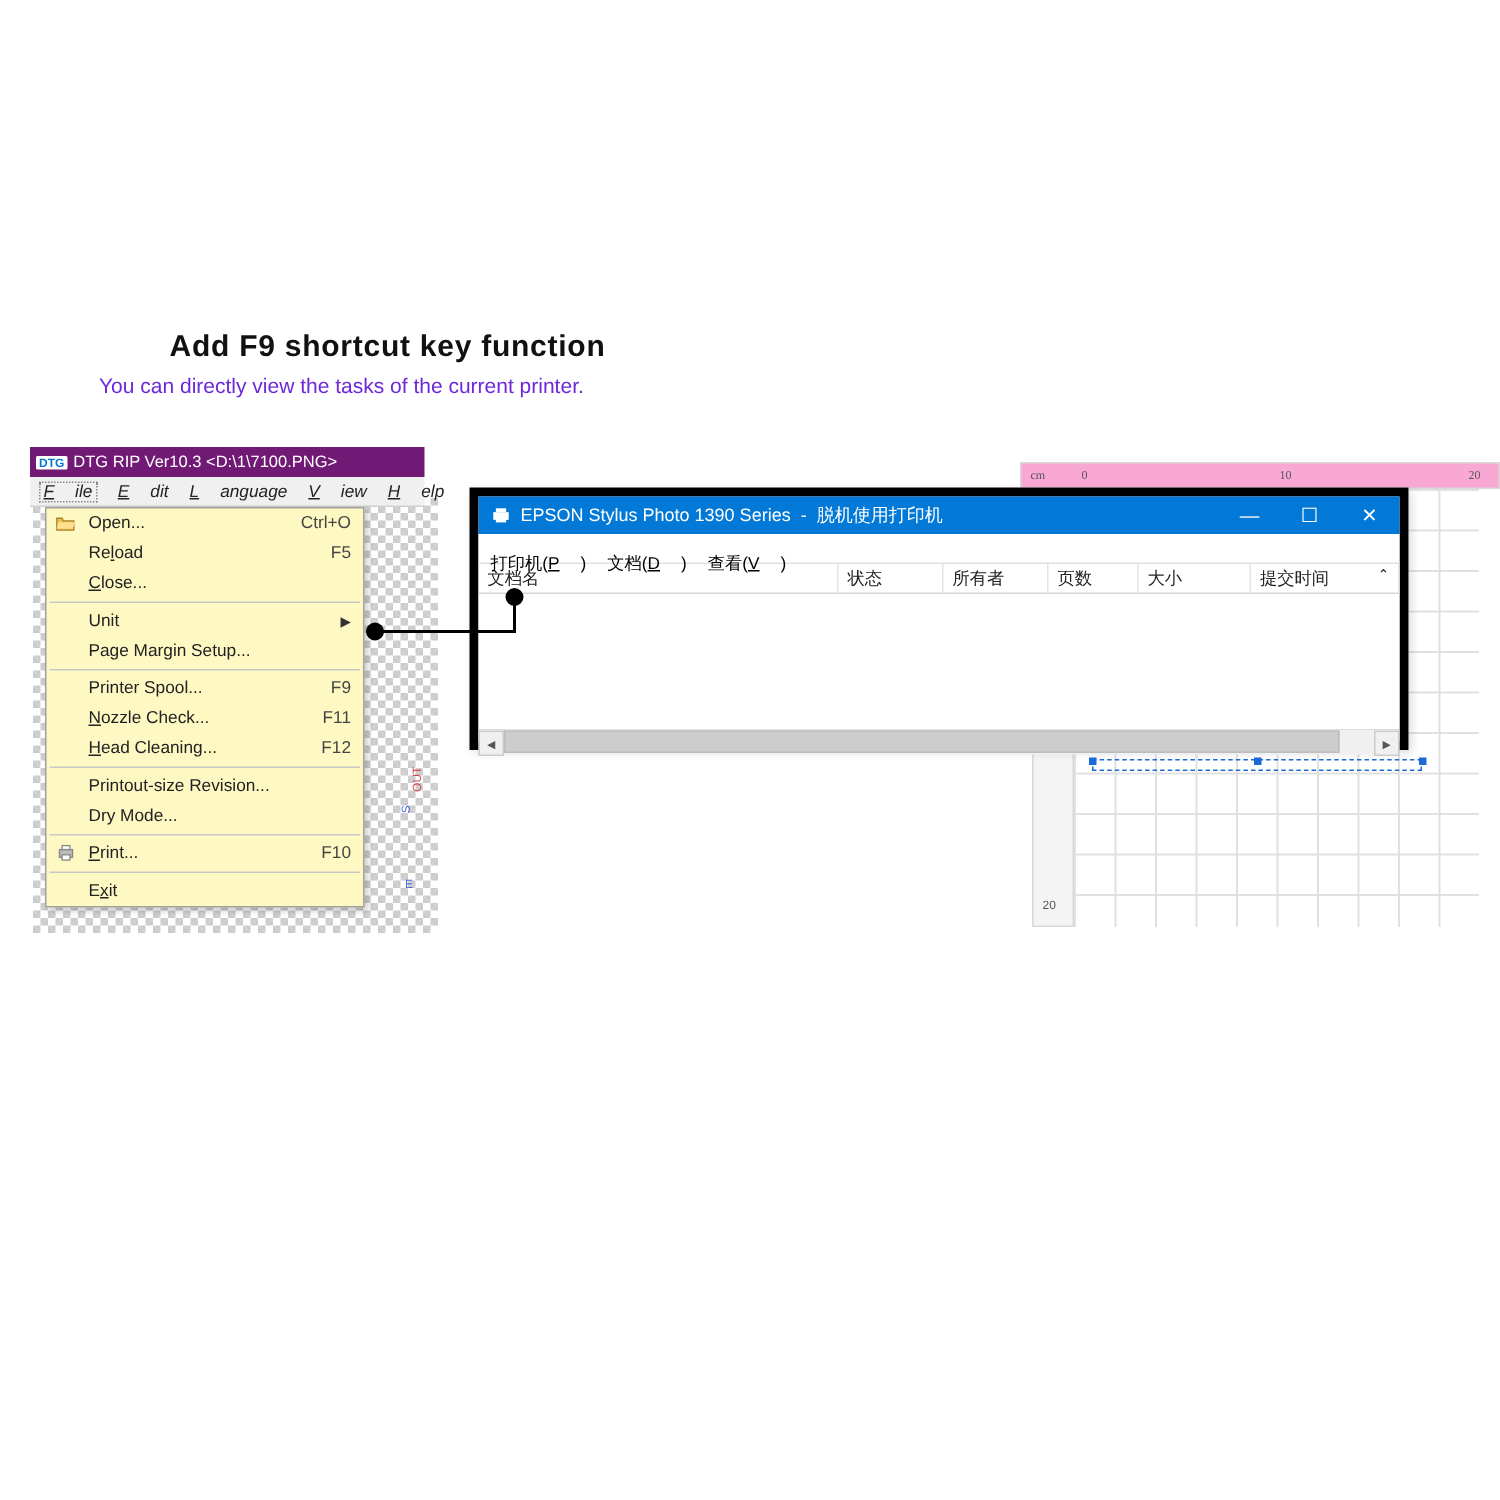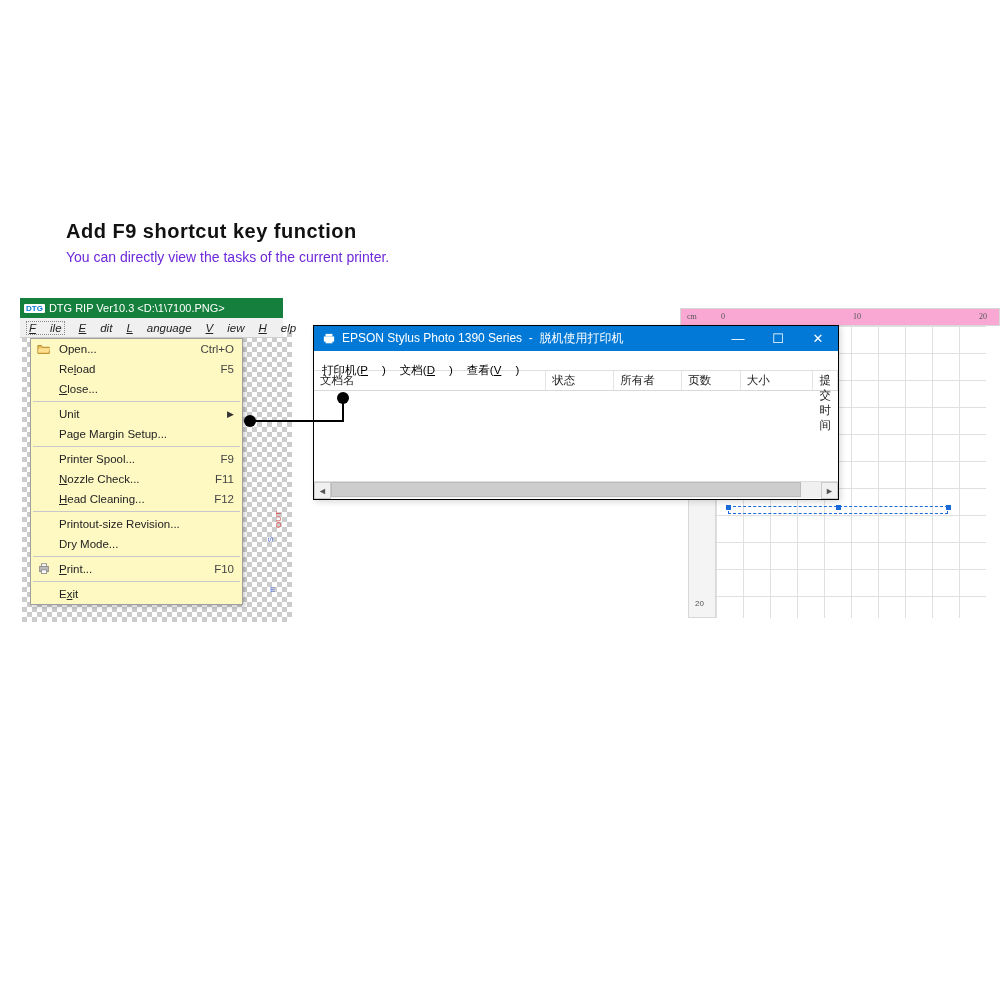--- a/index.html
+++ b/index.html
@@ -17,37 +17,38 @@
   position: absolute;
   left: 66px;
   top: 220px;
 }
 .heading-title {
   font-size: 20px;
   font-weight: 700;
   color: #111;
   letter-spacing: 0.5px;
   margin-bottom: 6px;
+  margin-left: 47px;
 }
 .heading-sub {
   font-size: 14px;
   color: #6d28d9;
 }
 
 
 .app-window {
   position: absolute;
   left: 20px;
   top: 298px;
   width: 263px;
   height: 310px;
 }
 .app-titlebar {
   height: 20px;
-  background: #15803d;
+  background: #701a75;
   color: #fff;
   display: flex;
   align-items: center;
   padding: 0 4px;
   font-size: 11px;
 }
 .app-titlebar .dtg-badge {
   background: #fff;
   color: #0279d7;
   font-size: 8px;
@@ -179,24 +180,24 @@
 }
 .blue-handle {
   position:absolute; width:5px; height:5px; background:#1a6bd8;
 }
 
 
 .queue-window {
   position: absolute;
   left: 313px;
   top: 325px;
-  width: 526px;
+  width: 626px;
   height: 175px;
   background: #fff;
-  border: 1px solid #000000;
+  border: 6px solid #000000;
   box-shadow: 2px 2px 6px rgba(0,0,0,0.15);
 }
 .queue-titlebar {
   height: 25px;
   background: #0279d7;
   color: #fff;
   display: flex;
   align-items: center;
   font-size: 12px;
   padding: 0 0 0 8px;

